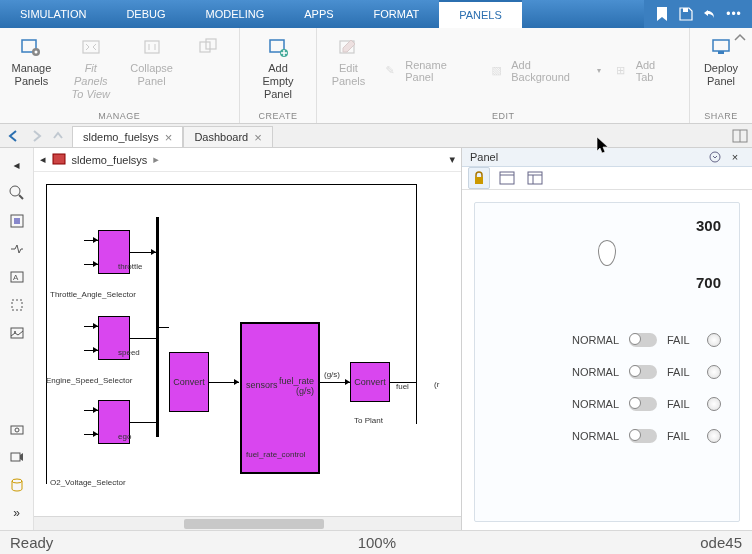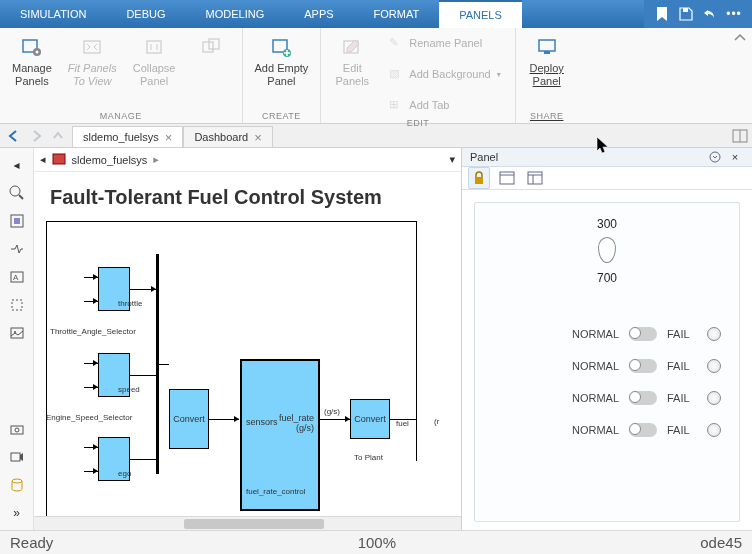--- a/index.html
+++ b/index.html
@@ -16,21 +16,21 @@
 
 .ribbon { display: flex; height: 96px; background: #f9f9f9; border-bottom: 1px solid #d0d0d0; position: relative; }
 .ribbon-group { display: flex; flex-direction: column; border-right: 1px solid #e0e0e0; padding: 4px 6px 0; }
 .ribbon-group .buttons { display: flex; gap: 4px; flex: 1; }
 .ribbon-group .label { text-align: center; font-size: 9px; color: #888; padding: 2px 0; letter-spacing: 0.5px; }
 .ribbon-btn { display: flex; flex-direction: column; align-items: center; justify-content: flex-start; padding: 4px 6px; cursor: pointer; min-width: 50px; }
 .ribbon-btn .ico { width: 22px; height: 22px; margin-bottom: 4px; display: flex; align-items: center; justify-content: center; }
 .ribbon-btn .txt { font-size: 11px; text-align: center; line-height: 1.2; color: #444; }
 .ribbon-btn.disabled .txt { color: #b0b0b0; }
 .ribbon-btn.disabled .ico { opacity: 0.4; }
-.ribbon-small-col { display: flex; flex-direction: column; gap: 13px; padding: 2px 4px; }
+.ribbon-small-col { display: flex; flex-direction: row; gap: 7px; padding: 2px 4px; }
 .ribbon-small { display: flex; align-items: center; gap: 6px; font-size: 11px; color: #b0b0b0; padding: 2px 4px; cursor: pointer; }
 .ribbon-small .ico { width: 14px; height: 14px; opacity: 0.4; }
 .ribbon .collapse-arrow { position: absolute; right: 6px; top: 4px; width: 12px; height: 10px; cursor: pointer; }
 
 
 .doc-tabs { height: 24px; display: flex; align-items: stretch; background: #f0f0f0; border-bottom: 1px solid #d0d0d0; }
 .nav-btns { display: flex; align-items: center; gap: 2px; padding: 0 4px; }
 .nav-btn { width: 20px; height: 20px; display: flex; align-items: center; justify-content: center; cursor: pointer; }
 .doc-tab { display: flex; align-items: center; padding: 0 10px; background: #fff; border: 1px solid #d0d0d0; border-bottom: none; margin-top: 2px; font-size: 11px; gap: 6px; }
 .doc-tab .close { color: #888; cursor: pointer; font-size: 13px; }
@@ -41,41 +41,41 @@
 .main { display: flex; height: 382px; }
 .left-toolbar { width: 34px; background: #f7f7f7; border-right: 1px solid #e0e0e0; display: flex; flex-direction: column; gap: 6px; padding: 6px 0; align-items: center; }
 .left-toolbar .tbtn { width: 22px; height: 22px; display: flex; align-items: center; justify-content: center; cursor: pointer; }
 
 .canvas-area { flex: 1; display: flex; flex-direction: column; background: #fff; border-right: 1px solid #d0d0d0; }
 .breadcrumb { height: 24px; display: flex; align-items: center; padding: 0 6px; border-bottom: 1px solid #e8e8e8; gap: 6px; font-size: 11px; }
 .breadcrumb .arrow { color: #888; }
 .canvas { flex: 1; position: relative; overflow: hidden; padding: 10px; }
 .canvas-title { font-size: 20px; font-weight: bold; margin: 4px 0 10px 6px; }
 .diagram { position: relative; width: 100%; height: 300px; }
-.block { position: absolute; border: 1px solid #000; background: #7dd3fc; font-size: 9px; display: flex; align-items: center; justify-content: center; text-align: center; }
+.block { position: absolute; border: 1px solid #000; background: #d946ef; font-size: 9px; display: flex; align-items: center; justify-content: center; text-align: center; }
 .block-label { position: absolute; font-size: 8px; text-align: center; }
 .mux { position: absolute; width: 3px; background: #000; }
 .wire { position: absolute; background: #000; }
 .wire.h { height: 1px; }
 .wire.v { width: 1px; }
 .arrowhead { position: absolute; width: 0; height: 0; border-top: 3px solid transparent; border-bottom: 3px solid transparent; border-left: 5px solid #000; }
 .hscroll { height: 14px; background: #f0f0f0; border-top: 1px solid #d8d8d8; position: relative; }
 .hscroll .thumb { position: absolute; left: 150px; width: 140px; top: 2px; height: 10px; background: #c8c8c8; border-radius: 2px; }
 
 
 .right-panel { width: 290px; display: flex; flex-direction: column; background: #fff; }
 .panel-header { height: 24px; display: flex; align-items: center; padding: 0 8px; background: #eef3f8; border-bottom: 1px solid #d0dce8; font-size: 11px; }
 .panel-header .title { flex: 1; }
 .panel-header .hbtn { width: 18px; height: 18px; display: flex; align-items: center; justify-content: center; cursor: pointer; margin-left: 2px; }
 .panel-toolbar { height: 28px; display: flex; align-items: center; gap: 6px; padding: 0 6px; border-bottom: 1px solid #e0e0e0; }
 .panel-toolbar .pbtn { width: 22px; height: 22px; border: 1px solid #c8d4e0; background: #eaf2fa; display: flex; align-items: center; justify-content: center; cursor: pointer; border-radius: 2px; }
 .panel-toolbar .pbtn.plain { border: none; background: transparent; }
 .panel-body { flex: 1; padding: 12px; }
 .panel-widget-box { border: 1px solid #d8e0e8; background: #fbfdff; border-radius: 2px; padding: 14px 18px; height: 320px; }
-.gauge-row { text-align: center; margin-bottom: 6px; font-size: 12px; color: #222; }
+.gauge-row { text-align: right; margin-bottom: 6px; font-size: 15px; color: #222; font-weight: bold; }
 .gauge-bulb { width: 18px; height: 26px; border: 1px solid #888; border-radius: 50% 50% 50% 50% / 40% 40% 60% 60%; margin: 4px auto 8px; background: #fff; }
 .toggle-row { display: flex; align-items: center; justify-content: flex-end; gap: 10px; margin: 18px 0; font-size: 11px; color: #444; }
 .toggle-row .lbl { width: 54px; text-align: right; }
 .toggle { width: 28px; height: 14px; background: #d0d0d0; border-radius: 7px; position: relative; cursor: pointer; }
 .toggle .knob { width: 12px; height: 12px; background: #fff; border: 1px solid #888; border-radius: 50%; position: absolute; top: 0; left: 0; }
 .radio { width: 14px; height: 14px; border: 1px solid #888; border-radius: 50%; background: radial-gradient(#fff, #e0e0e0); }
 
 
 .statusbar { height: 24px; background: #f4f4f4; border-top: 1px solid #d8d8d8; display: flex; align-items: center; padding: 0 10px; font-size: 15px; color: #555; }
 .statusbar .left { flex: 0 0 auto; }
@@ -204,21 +204,21 @@
         </div>
         <div class="ribbon-small">
           <span class="ico">⊞</span>
           <span>Add Tab</span>
         </div>
       </div>
     </div>
     <div class="label">EDIT</div>
   </div>
 
-  <div class="ribbon-group" style="border-right:none;text-decoration:underline;">
+  <div class="ribbon-group" style="border-right:none;">
     <div class="buttons">
       <div class="ribbon-btn">
         <div class="ico">
             <svg width="22" height="22" viewBox="0 0 22 22">
               <rect x="3" y="4" width="16" height="11" fill="none" stroke="#3a7fc0" stroke-width="1.5"></rect>
               <rect x="8" y="15" width="6" height="3" fill="#3a7fc0"></rect>
             </svg>
           </div>
         <div class="txt" style="white-space:pre-line;">Deploy
 Panel</div>
@@ -332,21 +332,20 @@
       <span>◂</span>
       <span><svg width="14" height="12">
             <rect x="1" y="1" width="12" height="10" fill="#c44" stroke="#800"></rect>
           </svg></span>
       <span>sldemo_fuelsys</span>
       <span class="arrow">▸</span>
       <div style="flex:1;"></div>
       <span>▾</span>
     </div>
     <div class="canvas">
-      <div class="canvas-title">Fault-Tolerant Fuel Control System</div>
       <div class="diagram">
 
         <div style="position:absolute;left:0;top:0;width:400px;height:300px;"></div>
         <div class="wire h" style="left:2px;top:2px;width:370px;"></div>
         <div class="wire v" style="left:2px;top:2px;height:300px;"></div>
         <div class="wire v" style="left:372px;top:2px;height:240px;"></div>
 
         <div class="block" style="left:54px;top:48px;width:32px;height:44px;"></div>
         <div class="wire h" style="left:40px;top:58px;width:14px;"></div>
         <div class="arrowhead" style="left:49px;top:55px;"></div>

